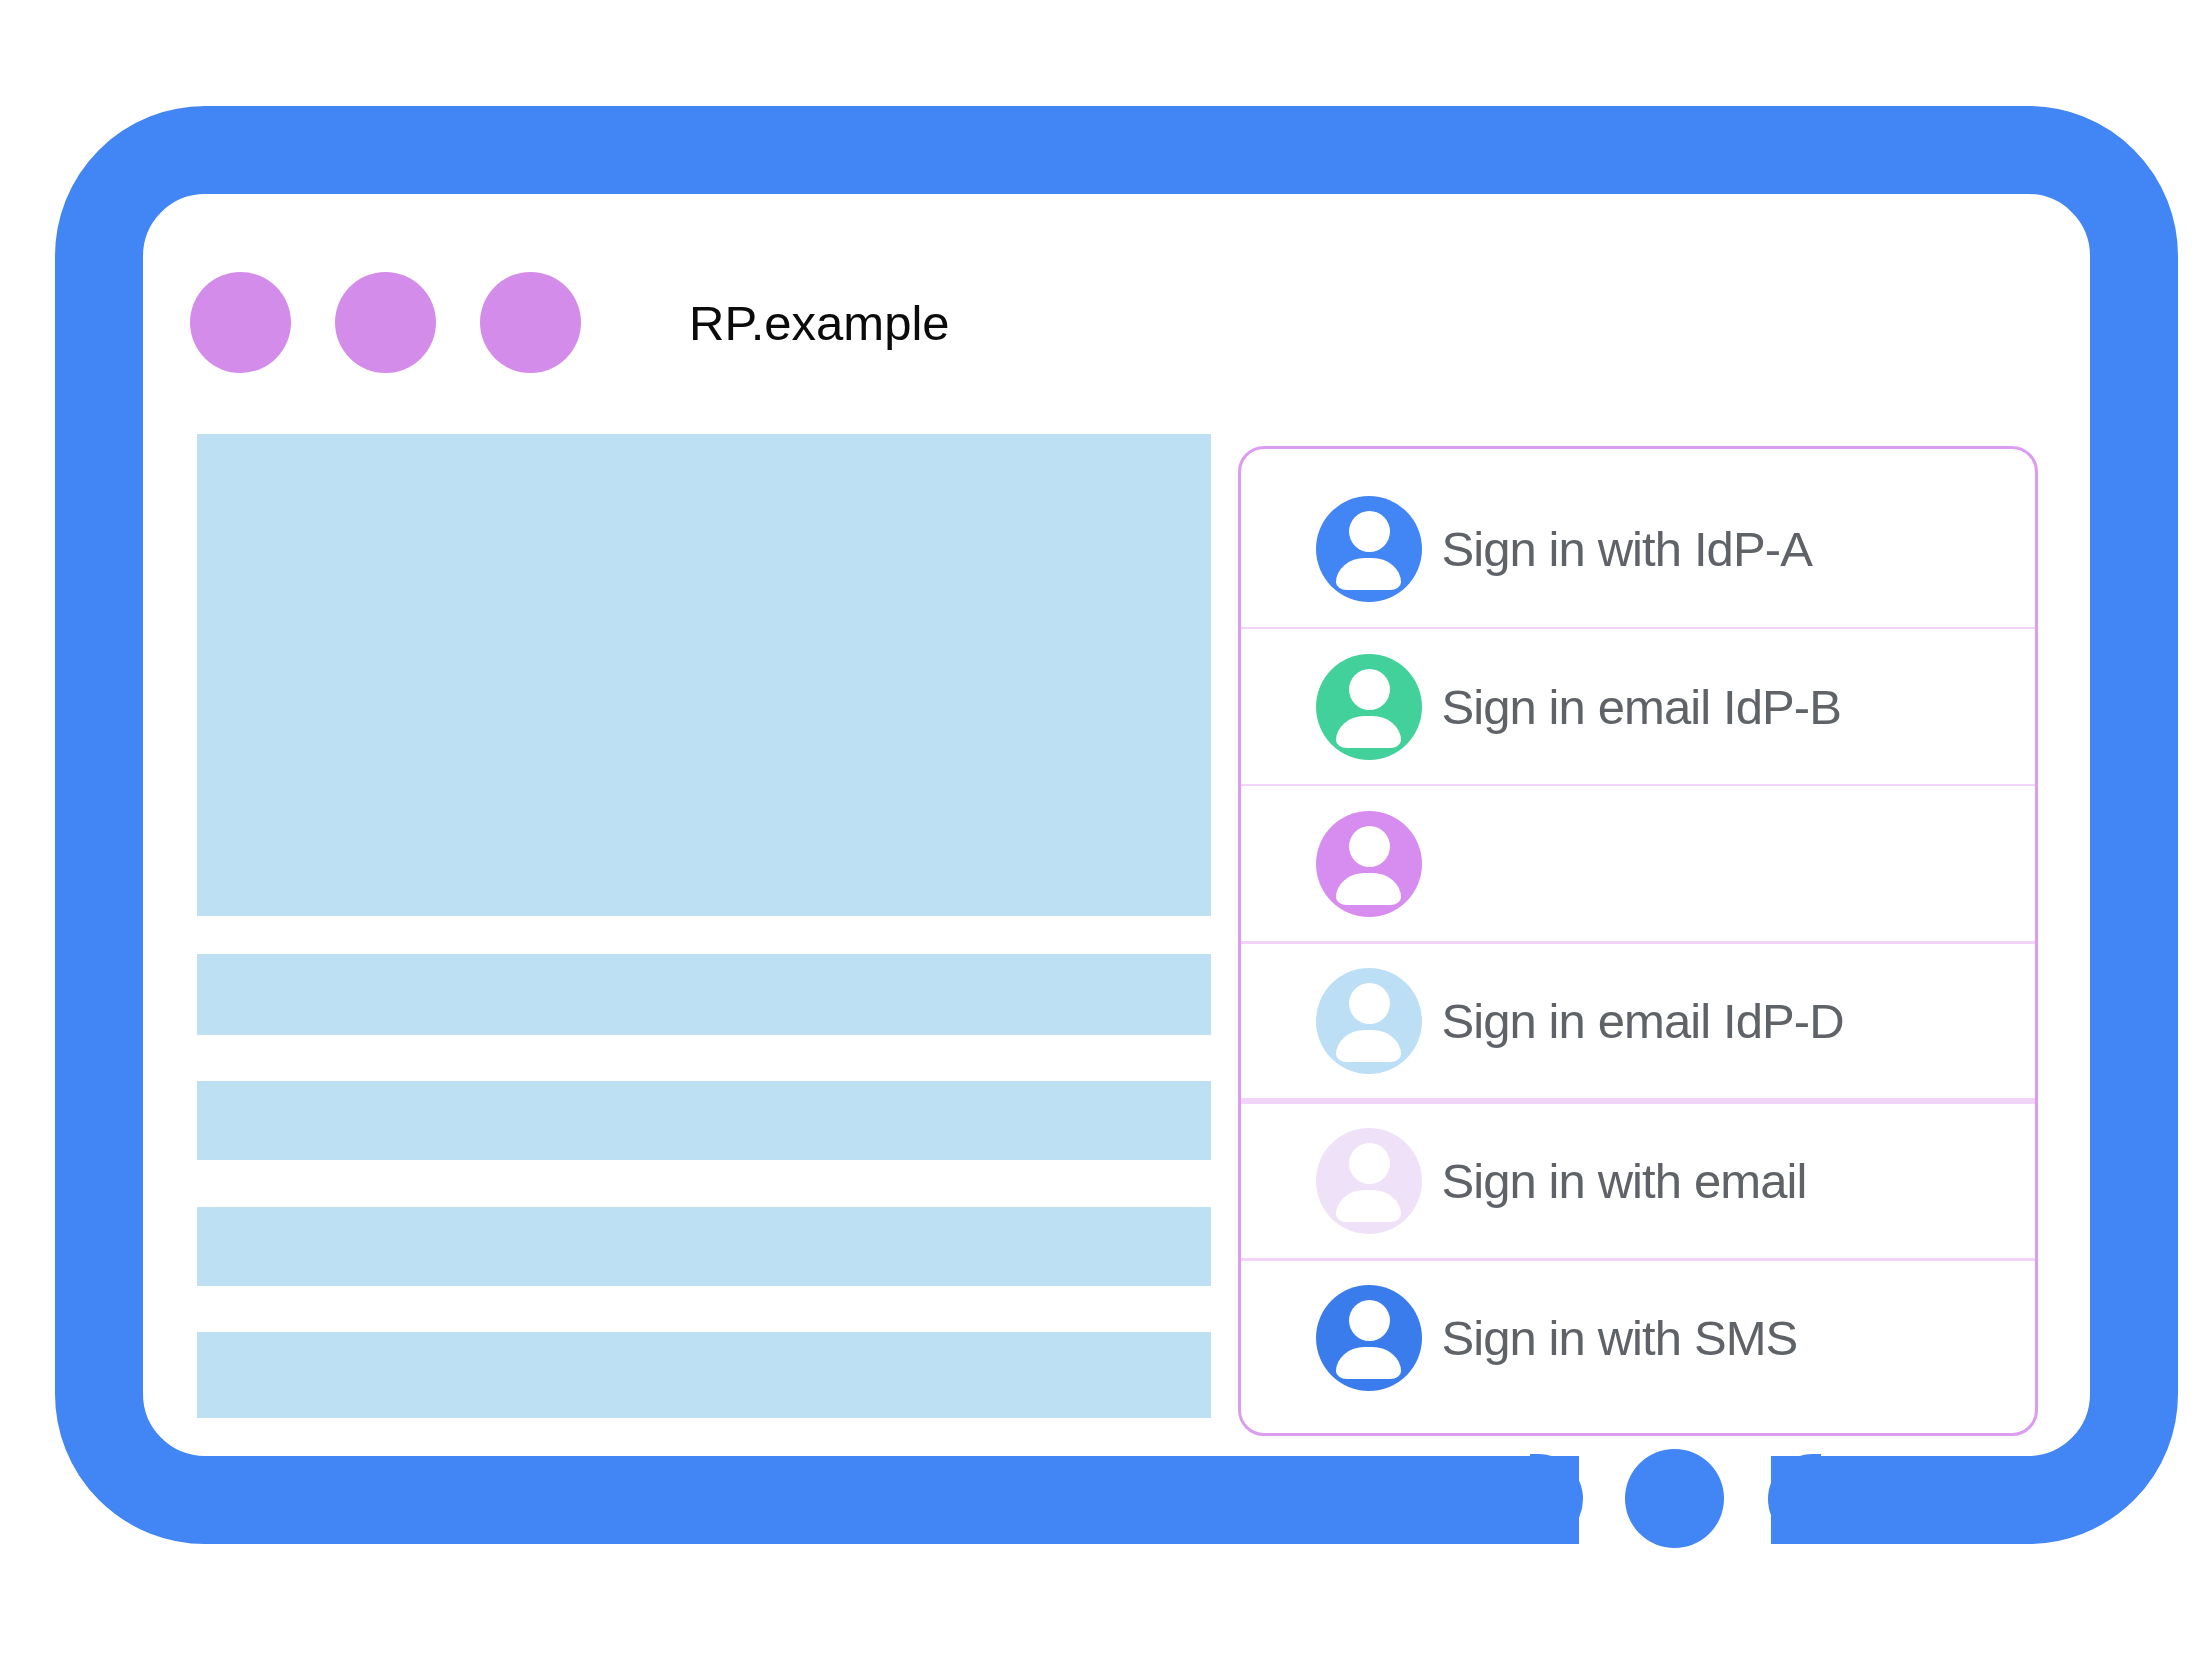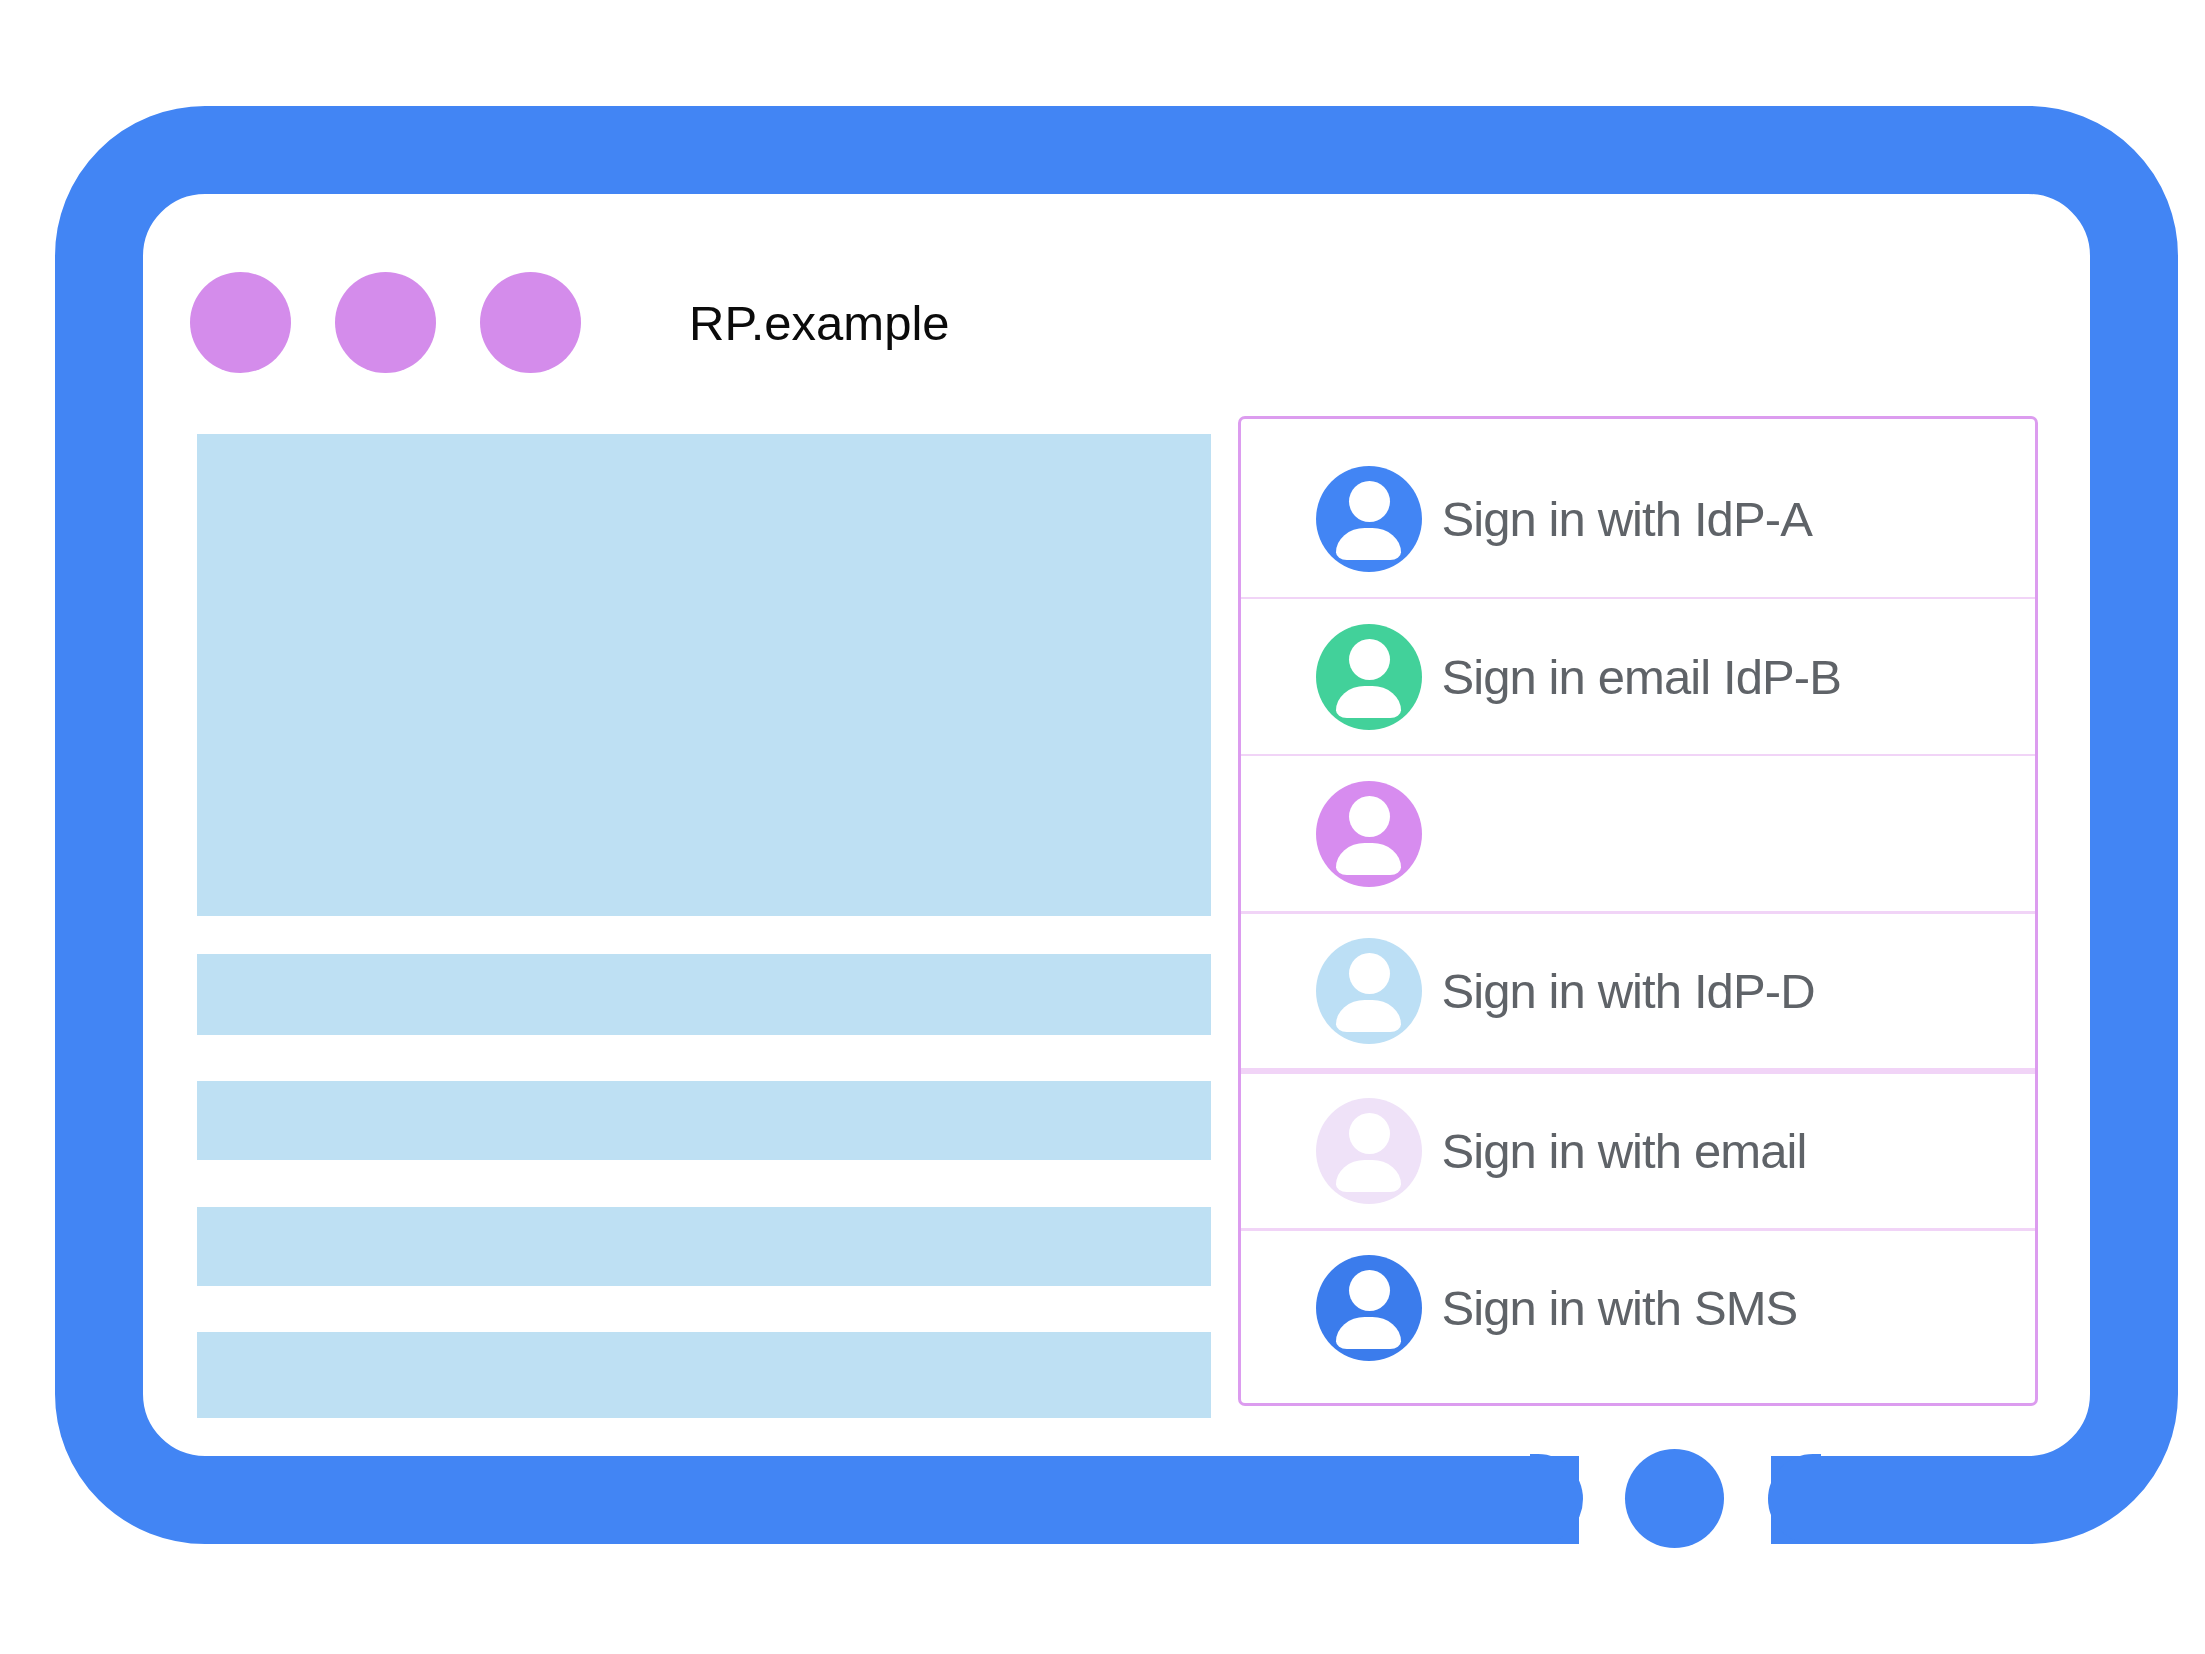--- a/index.html
+++ b/index.html
@@ -91,27 +91,27 @@
   .block-hero { top: 434px;  height: 482px; }
   .block-bar1 { top: 954px; height: 81px; }
   .block-bar2 { top: 1081px; height: 79px; }
   .block-bar3 { top: 1207px; height: 79px; }
   .block-bar4 { top: 1332px; height: 86px; }
 
   
   .dialog {
     position: absolute;
     left: 1238px;
-    top: 416px;
+    top: 446px;
     width: 800px;
     height: 990px;
     box-sizing: border-box;
     background: #ffffff;
     border: 3.5px solid var(--dialog-border);
-    border-radius: 7px;
+    border-radius: 26px;
     display: flex;
     flex-direction: column;
     padding: 23px 0 17.6px 0;
     overflow: hidden;
   }
   .row {
     flex: 1 1 0;
     display: flex;
     align-items: center;
     padding-left: 75px;
@@ -203,21 +203,21 @@
           <span class="head"></span>
           <span class="torso"></span>
         </span>
       </div>
       <div class="sep"></div>
       <div class="row">
         <span class="avatar" style="background: rgb(188, 223, 245);">
           <span class="head"></span>
           <span class="torso"></span>
         </span>
-        <span class="label">Sign in with IdP-D</span>
+        <span class="label">Sign in email IdP-D</span>
       </div>
       <div class="sep"></div>
       <div class="sep"></div>
       <div class="row">
         <span class="avatar" style="background: rgb(239, 226, 248);">
           <span class="head"></span>
           <span class="torso"></span>
         </span>
         <span class="label">Sign in with email</span>
       </div>

